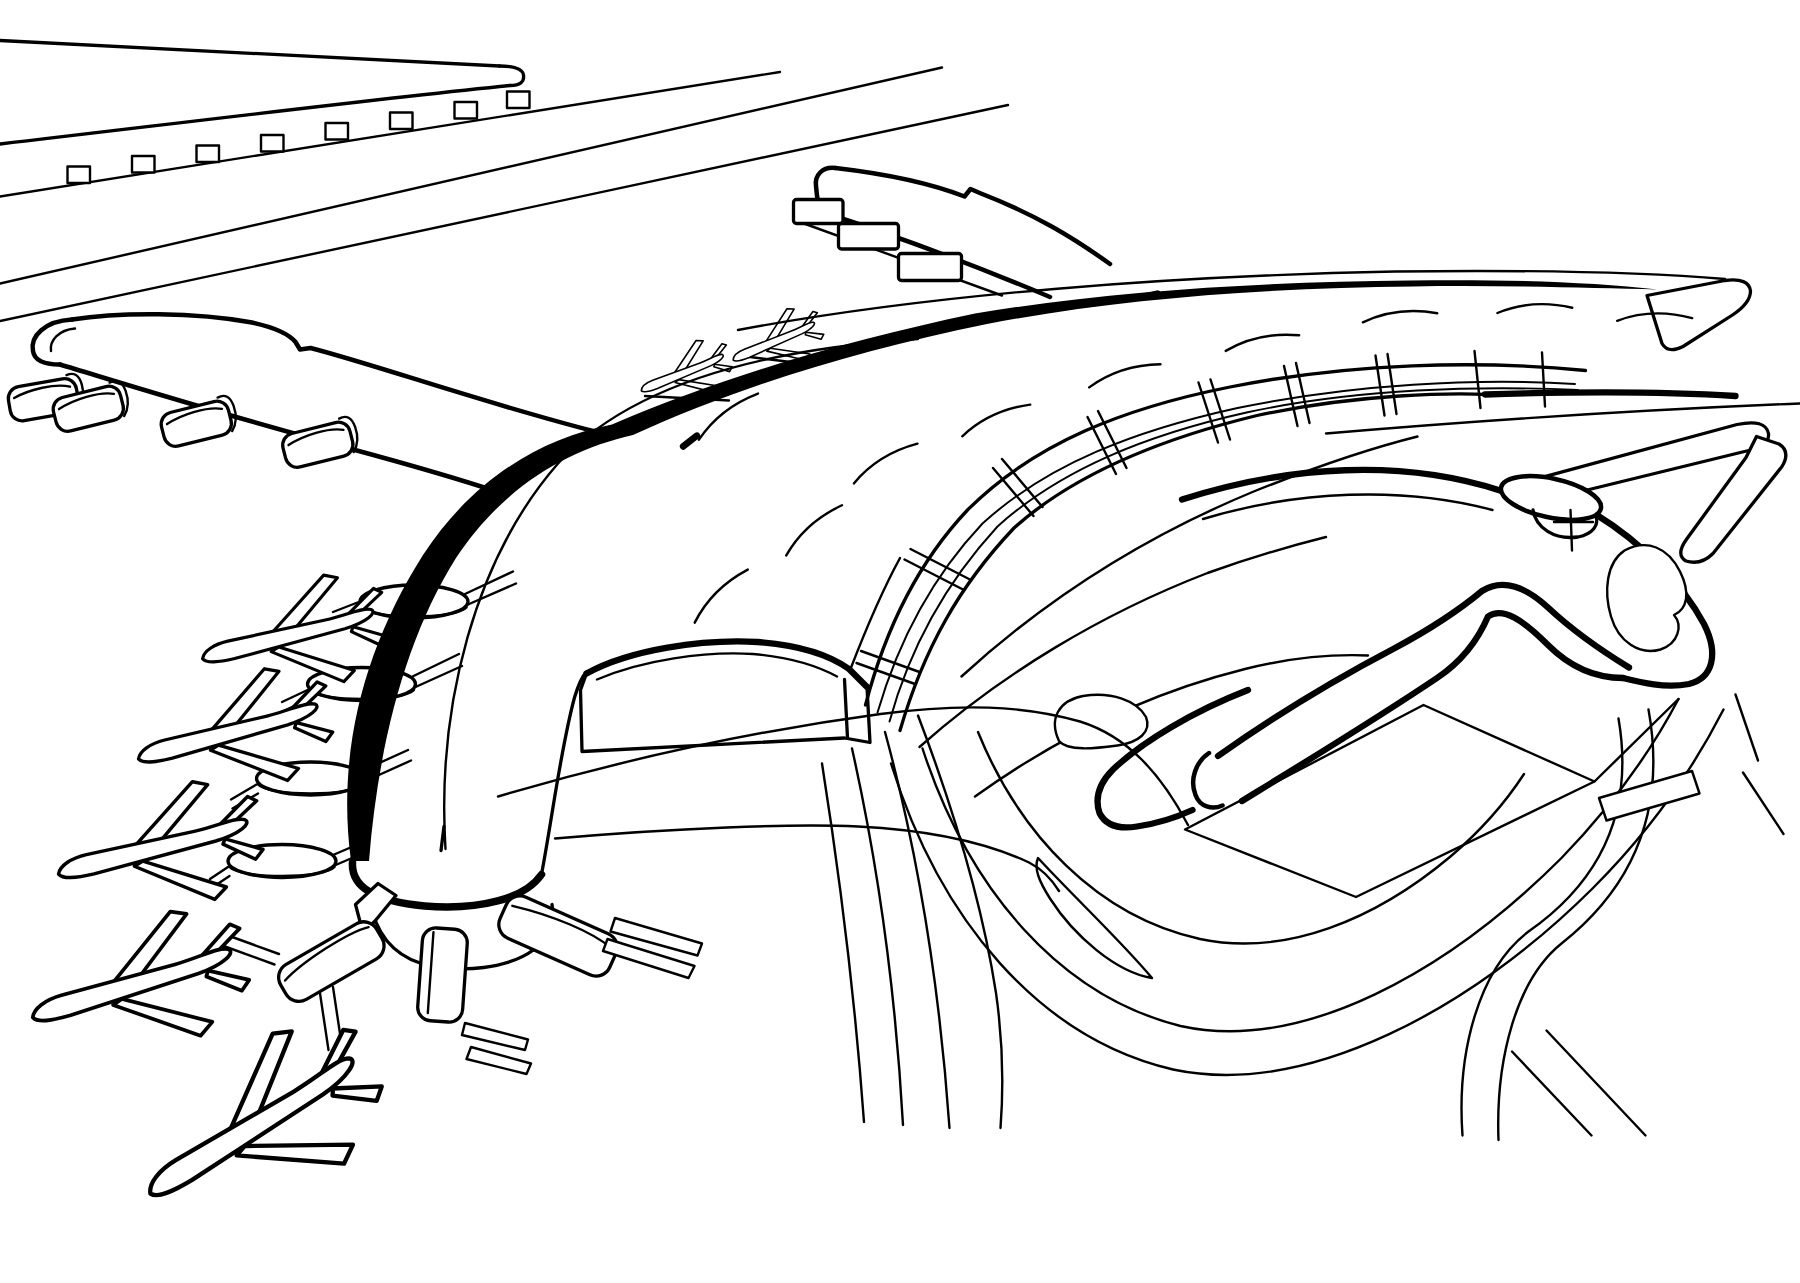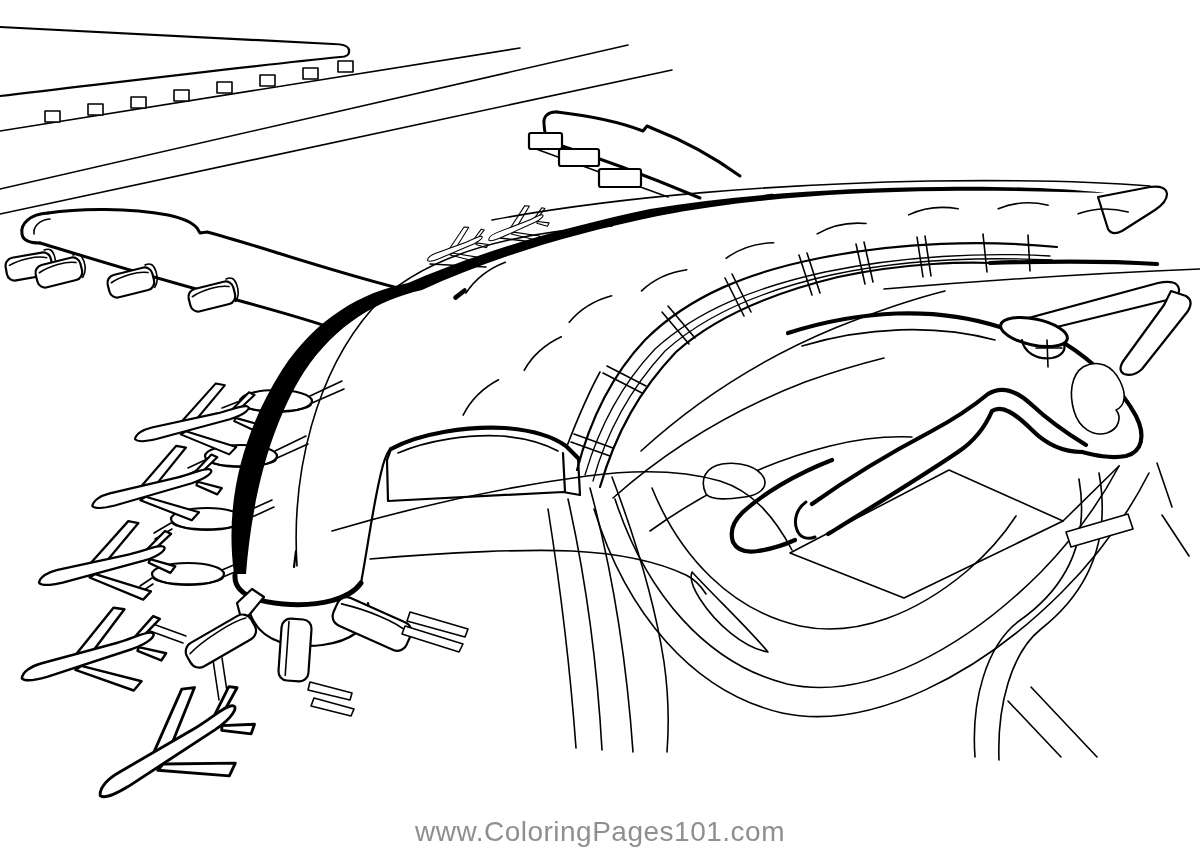--- a/index.html
+++ b/index.html
@@ -246,14 +246,13 @@
       <path class="line w15" d="M 1157,463 L 1172,507"></path>
       <path class="line w15" d="M 1162,515 L 1189,556"></path>
     </g>
     <g>
       <path class="line w15" d="M 790,553 L 904,598 L 1063,521 L 949,470 Z"></path>
       <path class="line w15 wh" d="M 1066,532 L 1128,514 L 1133,529 L 1071,547 Z"></path>
       <path class="line w15" d="M 1063,521 L 1119,466"></path>
     </g>
   </svg>
 
-  <div class="watermark">www.ColoringPages101.com</div>
 </div>
 
 </body></html>

